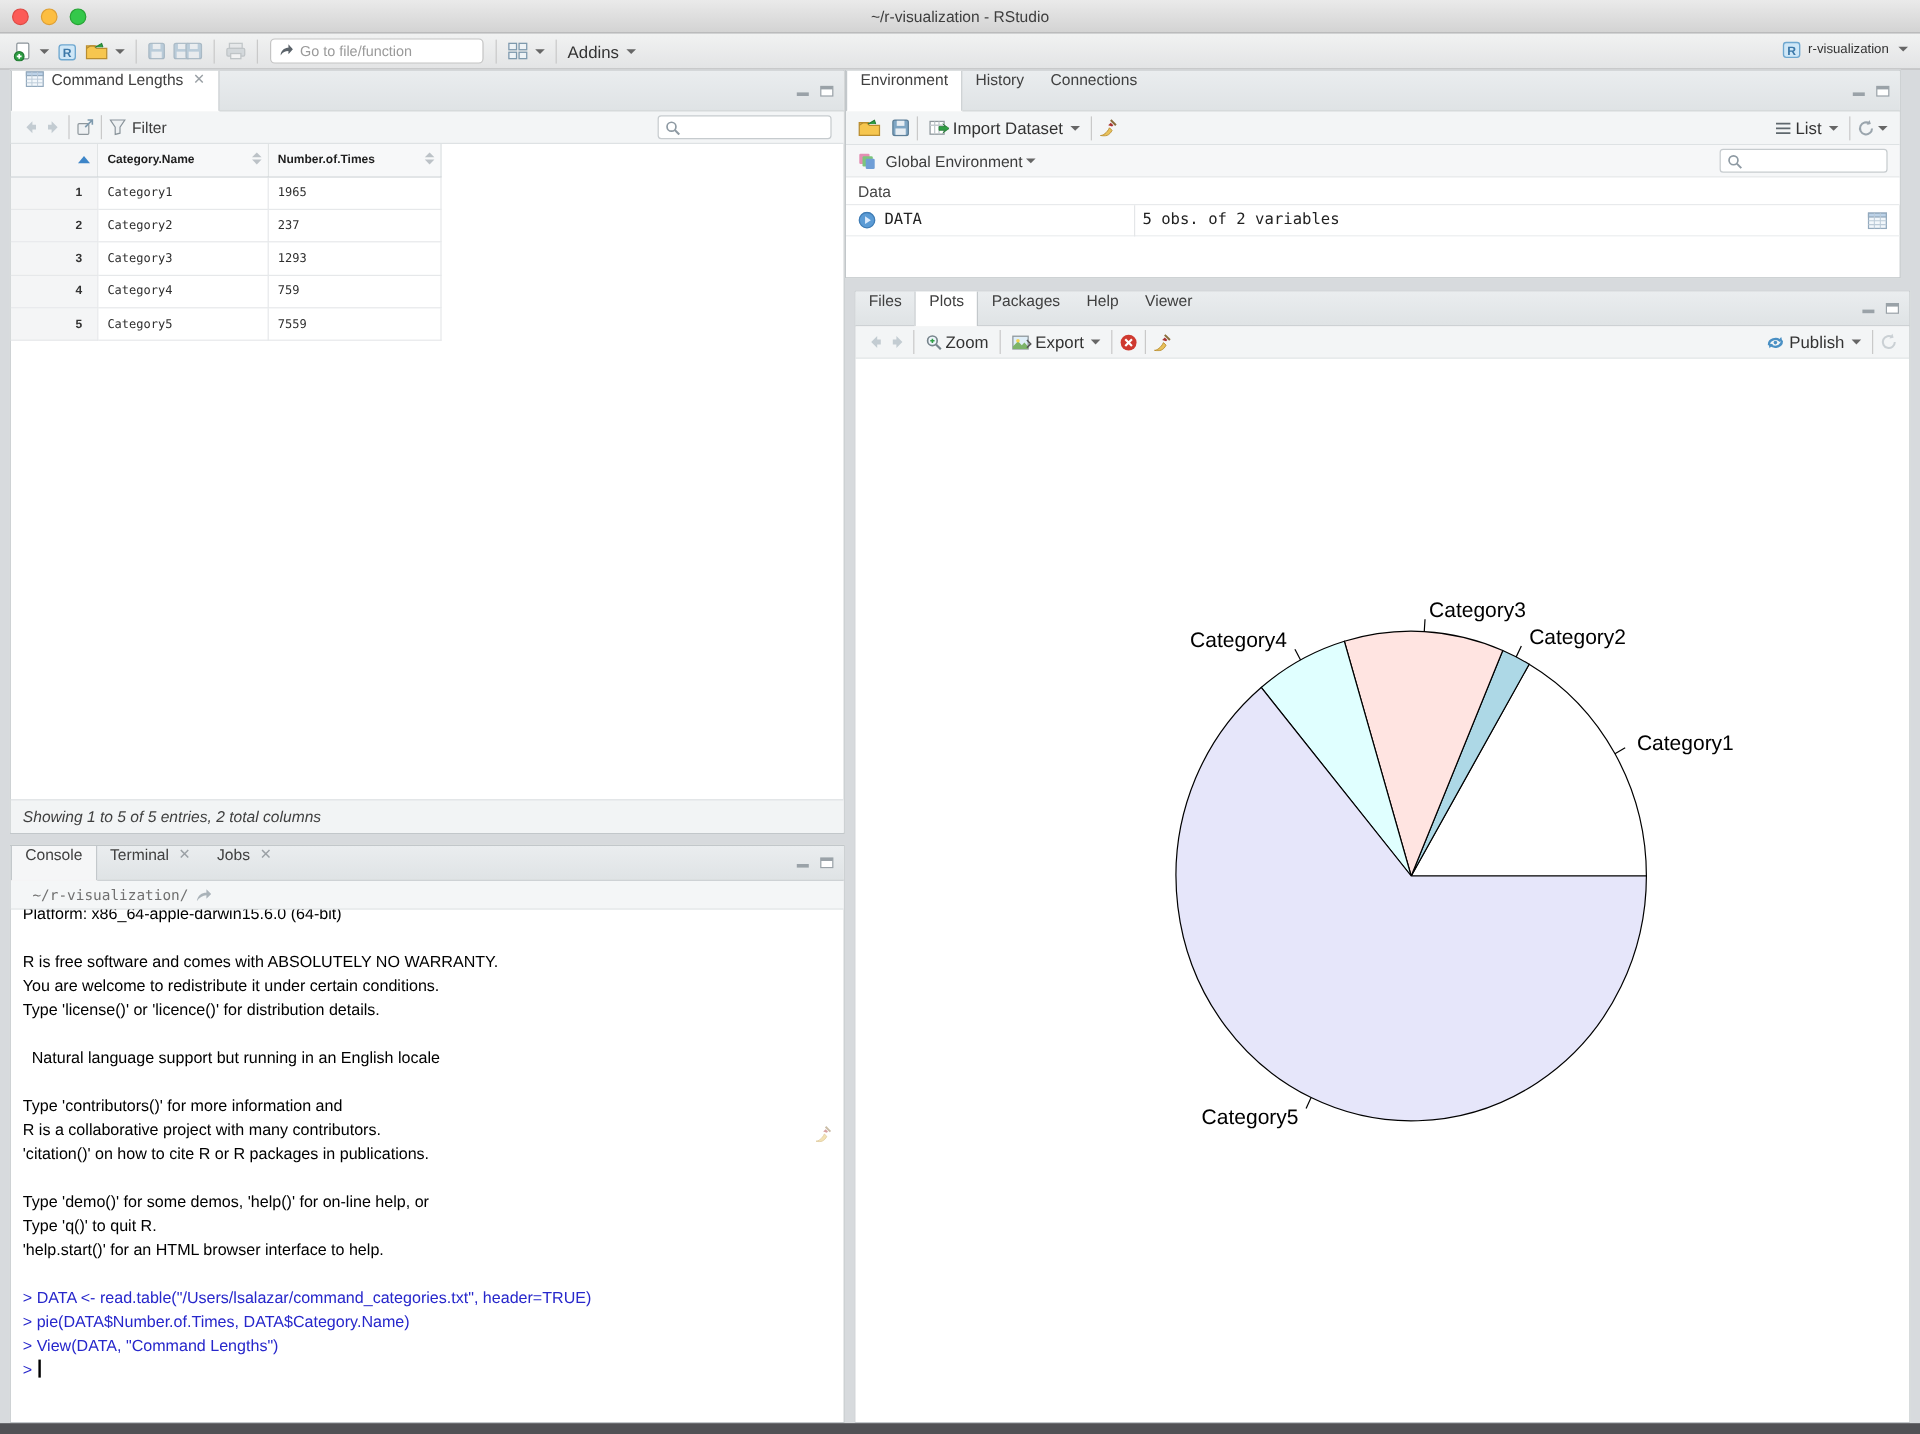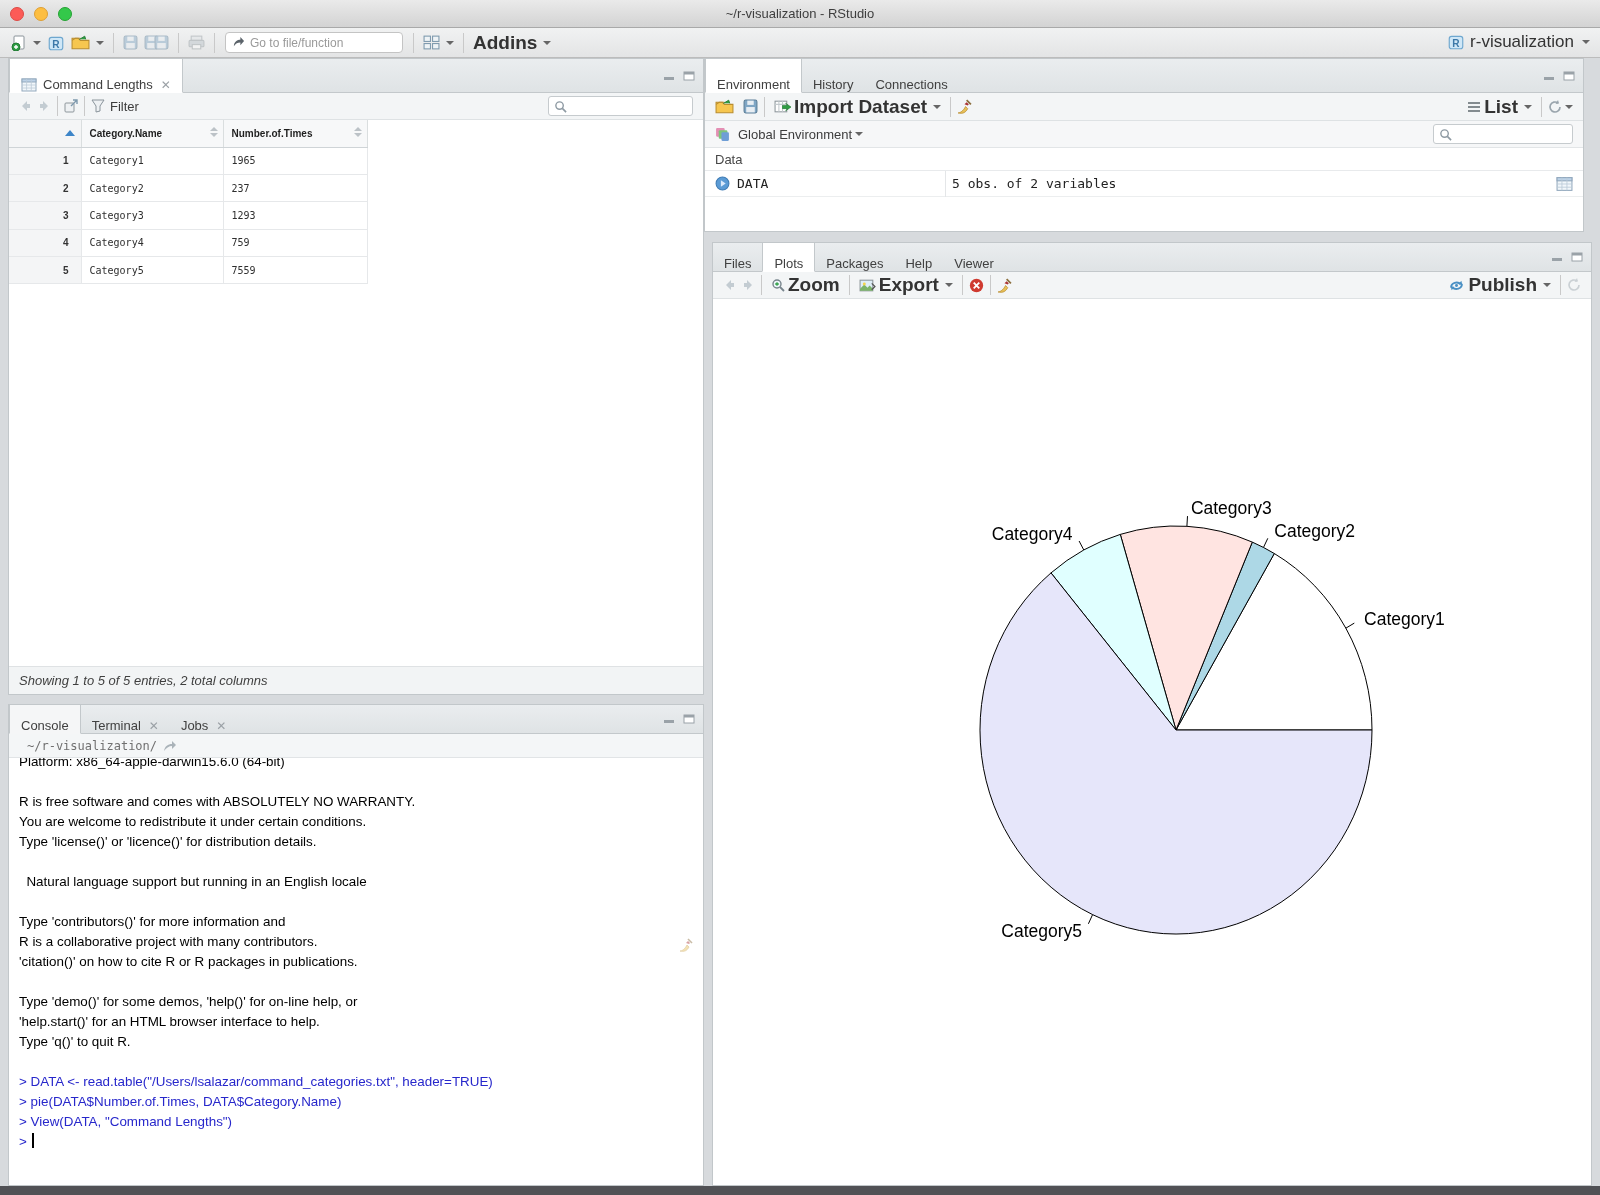--- a/index.html
+++ b/index.html
@@ -23,41 +23,41 @@
   .light.red{ background:#fc5b57; border:1px solid #dd4a45; }
   .light.yellow{ background:#fdbe41; border:1px solid #de9f34; }
   .light.green{ background:#34c84a; border:1px solid #26a234; }
   
   .main-toolbar{
     position:absolute; left:0; top:28px; width:1600px; height:30px;
     background:linear-gradient(#f1f2f2,#e3e4e5);
     border-bottom:1px solid #bcbcbc;
     display:flex; align-items:center; padding-left:8px;
   }
-  .tbtn{ display:inline-flex; align-items:center; gap:3px; padding:2px 3px; color:#333; font-size:19px;font-weight:bold; }
+  .tbtn{ display:inline-flex; align-items:center; gap:3px; padding:2px 3px; color:#333; font-size:14px; }
   .sep{ width:1px; height:20px; background:#c9c9c9; margin:0 6px; flex:0 0 auto; }
   .goto-box{
     display:flex; align-items:center; gap:5px;
     width:178px; height:21px; background:#fff; border:1px solid #c4c4c4; border-radius:4px;
     padding:0 6px; margin:0 4px;
   }
   .goto-box input{ border:none; outline:none; width:100%; font-size:12px; color:#444; background:transparent; }
   .goto-box input::placeholder{ color:#9a9a9a; }
-  .proj-btn{ position:absolute; right:10px; top:4px; display:flex; align-items:center; gap:5px; font-size:17px; color:#333; }
+  .proj-btn{ position:absolute; right:10px; top:4px; display:flex; align-items:center; gap:5px; font-size:11px; color:#333; }
   
   .pane{ position:absolute; background:#fff; border:1px solid #c2c7ca; }
   .tabbar{
     position:relative; width:100%;
     background:linear-gradient(#eaedef,#dfe3e5);
     border-bottom:1px solid #c3c8cb;
     display:flex; align-items:stretch;
   }
   .tabbar.h34{ height:34px; } .tabbar.h29{ height:29px; }
   .tab{
-    display:inline-flex; align-items:flex-end; gap:6px;
+    display:inline-flex; align-items:flex-start; gap:6px;
     padding:0 11px; font-size:13px; color:#404040; position:relative;
   }
   .tab.active{
     background:#fff; border:1px solid #c3c8cb; border-top:none; border-bottom:1px solid #fff;
     margin-bottom:-1px;
   }
   .tab .x{ color:#9aa0a5; font-size:12px; margin-left:2px; }
   .minmax{ position:absolute; right:8px; top:50%; transform:translateY(-50%); display:flex; gap:8px; }
   .ptoolbar{
     position:relative; width:100%; height:27px; background:#f3f5f6; border-bottom:1px solid #dee2e4;
@@ -446,22 +446,22 @@
         <div class="cline">You are welcome to redistribute it under certain conditions.</div>
         <div class="cline">Type 'license()' or 'licence()' for distribution details.</div>
         <div class="cline">&nbsp;</div>
         <div class="cline">  Natural language support but running in an English locale</div>
         <div class="cline">&nbsp;</div>
         <div class="cline">Type 'contributors()' for more information and</div>
         <div class="cline">R is a collaborative project with many contributors.</div>
         <div class="cline">'citation()' on how to cite R or R packages in publications.</div>
         <div class="cline">&nbsp;</div>
         <div class="cline">Type 'demo()' for some demos, 'help()' for on-line help, or</div>
+        <div class="cline">Type 'q()' to quit R.</div>
         <div class="cline">'help.start()' for an HTML browser interface to help.</div>
-        <div class="cline">Type 'q()' to quit R.</div>
         <div class="cline">&nbsp;</div>
         <div class="cline"><span style="color: rgb(39, 39, 203);">&gt; </span><span style="color: rgb(39, 39, 203);">DATA &lt;- read.table("/Users/lsalazar/command_categories.txt", header=TRUE)</span></div>
         <div class="cline"><span style="color: rgb(39, 39, 203);">&gt; </span><span style="color: rgb(39, 39, 203);">pie(DATA$Number.of.Times, DATA$Category.Name)</span></div>
         <div class="cline"><span style="color: rgb(39, 39, 203);">&gt; </span><span style="color: rgb(39, 39, 203);">View(DATA, "Command Lengths")</span></div>
         <div class="cline"><span style="color: rgb(39, 39, 203);">&gt; </span><span class="cursor"></span></div>
       </div>
   </div>
 </div>
 
 <div class="pane" style="left:704px; top:58px; width:880px; height:174px;">

